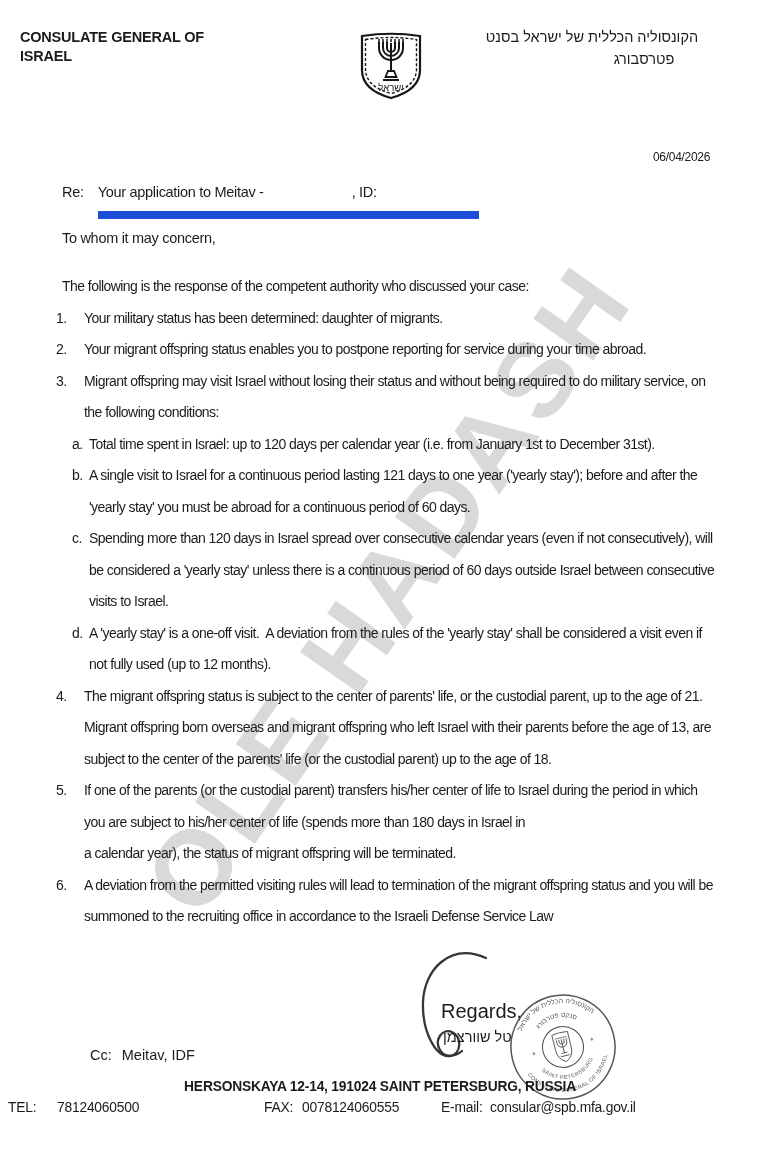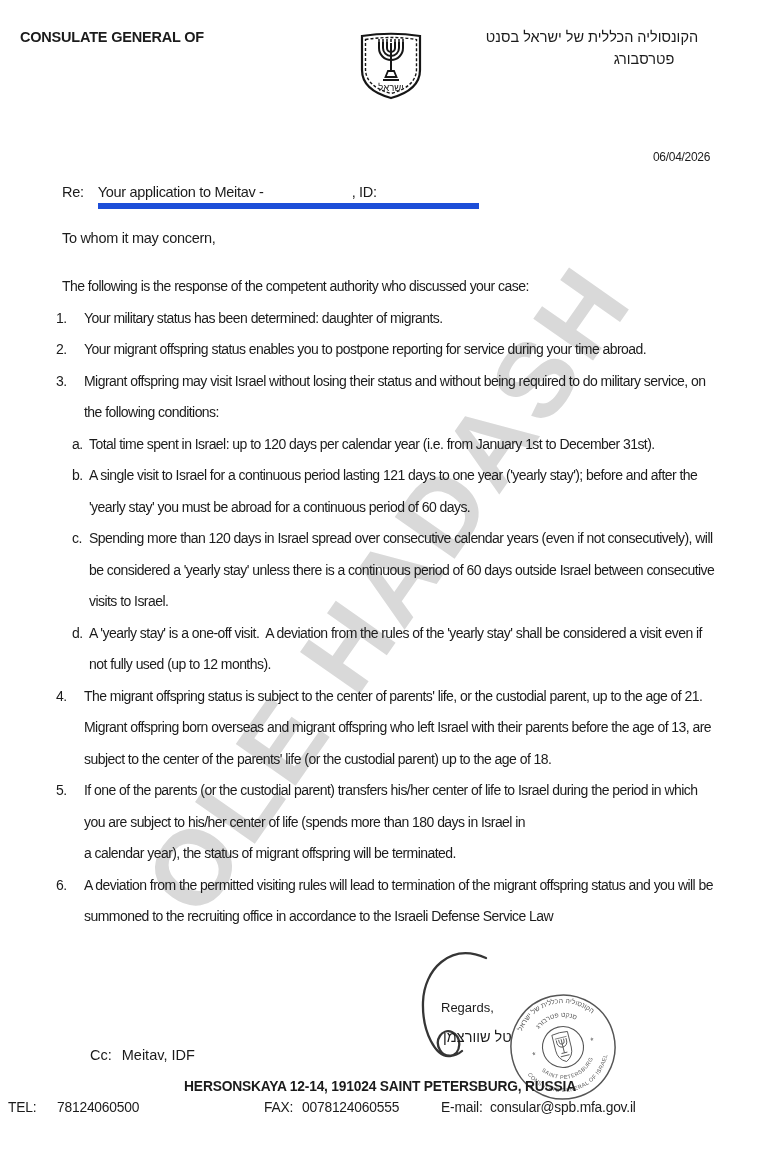--- a/index.html
+++ b/index.html
@@ -21,36 +21,36 @@
     font-weight:700;font-size:14.5px;line-height:19px;letter-spacing:-0.2px;}
   .hdr-left .blk2{margin-top:9px;}
   .hdr-right{position:absolute;right:16px;top:26px;width:330px;
     font-size:14.5px;line-height:22px;text-align:center;direction:rtl;}
   .hdr-right .he2{display:block;margin-left:104px;}
   .emblem{position:absolute;left:352px;top:30px;width:78px;height:72px;}
   
   .date{position:absolute;left:653px;top:150px;font-size:12px;letter-spacing:-0.3px;}
   .re-line{position:absolute;left:62px;top:184px;font-size:14.5px;letter-spacing:-0.3px;}
   .re-label{margin-right:14px;}
-  .re-u{display:inline-flex;align-items:baseline;border-bottom:6px solid #1d4ed8;padding-bottom:3px;}
+  .re-u{display:inline-flex;align-items:baseline;border-bottom:8px solid #1d4ed8;padding-bottom:11px;}
   .re-gap1{display:inline-block;width:88px;}
   .re-gap2{display:inline-block;width:102px;}
   .salutation{position:absolute;left:62px;top:230px;font-size:14.5px;letter-spacing:-0.3px;}
   
   .body{position:absolute;left:56px;top:271px;width:660px;
     font-size:14px;line-height:31.5px;letter-spacing:-0.55px;}
   .intro{margin-left:6px;}
   .li{display:flex;}
   .li .m{flex:0 0 28px;}
   .li .t{flex:1;white-space:pre-wrap;}
   .li.sub{padding-left:16px;}
   .li.sub .m{flex:0 0 17px;}
   
   .sig-svg{position:absolute;left:410px;top:948px;width:90px;height:118px;}
-  .regards{position:absolute;left:441px;top:1000px;font-size:13px;}
+  .regards{position:absolute;left:441px;top:1000px;font-size:20px;}
   .sig-name{position:absolute;left:443px;top:1029px;font-size:14.5px;direction:rtl;}
   .stamp{position:absolute;left:507px;top:991px;width:112px;height:112px;
     transform:rotate(-14deg);opacity:.88;}
   .cc-line{position:absolute;left:90px;top:1047px;font-size:14.5px;}
   .cc-line .cc-val{margin-left:10px;}
   
   .addr{position:absolute;left:0;top:1079px;width:760px;text-align:center;
     font-size:13.8px;font-weight:700;letter-spacing:-0.2px;}
   .contacts{position:absolute;left:0;top:1100px;width:674px;height:20px;font-size:13.8px;letter-spacing:-0.2px;}
   .contacts span{position:absolute;white-space:nowrap;}
@@ -62,20 +62,21 @@
 <body>
 
 <div class="sheet">
 
   <div class="watermark">OLE HADASH</div>
 
   <div class="content">
 
     <div class="hdr-left">
       <div>CONSULATE GENERAL OF</div>
+      <div>ISRAEL</div>
     </div>
 
     <svg class="emblem" viewBox="0 0 78 72">
       <g fill="none" stroke="#161616">
         <path d="M10,6 Q39,1.5 68,6 V40 Q68,60 39,68 Q10,60 10,40 Z" stroke-width="2.2"></path>
         <path d="M13.5,9.5 Q39,5.5 64.5,9.5 V39 Q64.5,56.5 39,63.5 Q13.5,56.5 13.5,39 Z" stroke-width="1.4" stroke-dasharray="3,2"></path>
         <path d="M39,13 V41" stroke-width="2"></path>
         <path d="M27,12 V18 A12,12 0 0 0 51,18 V12" stroke-width="2"></path>
         <path d="M31,12 V18 A8,8 0 0 0 47,18 V12" stroke-width="2"></path>
         <path d="M35,12 V18 A4,4 0 0 0 43,18 V12" stroke-width="2"></path>

